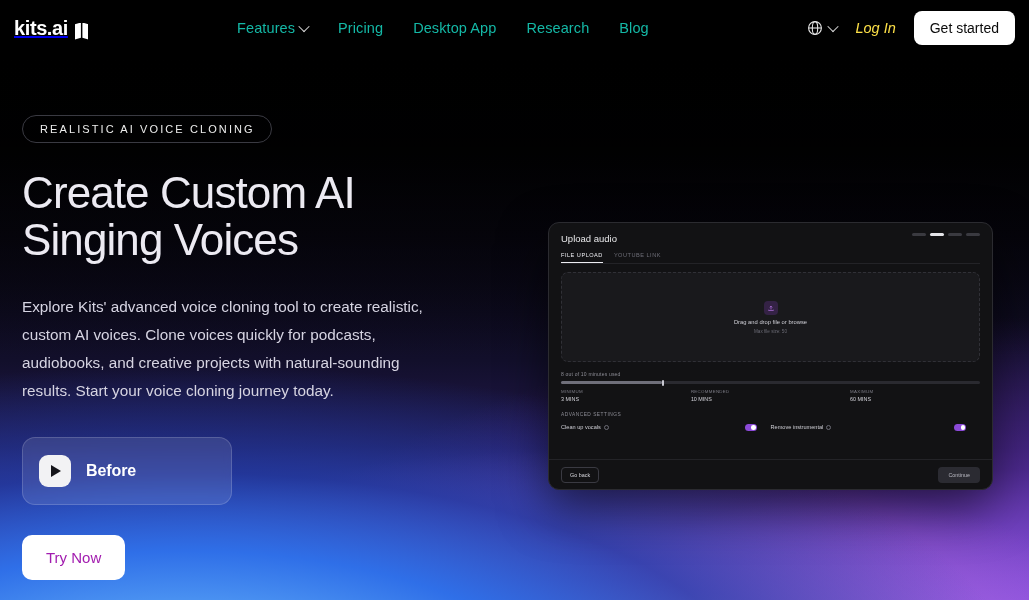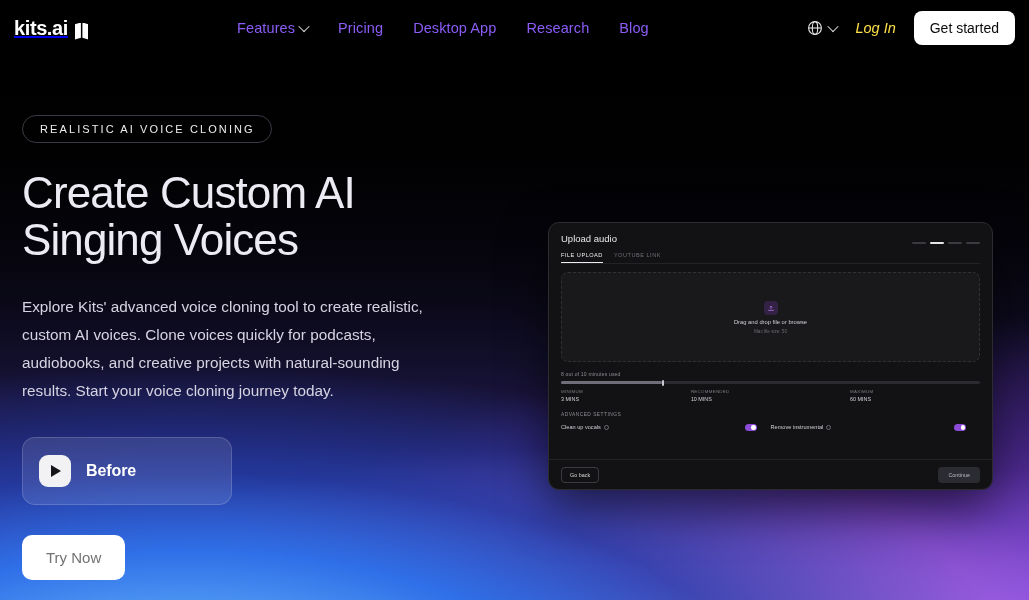--- a/index.html
+++ b/index.html
@@ -46,21 +46,21 @@
     display:block; width:6px; height:17px; background:#fff;
     clip-path:polygon(0% 10%, 100% 0%, 100% 90%, 0% 100%);
   }
   .logo-mark span:nth-child(2){ clip-path:polygon(0% 0%, 100% 10%, 100% 100%, 0% 90%); }
 
   .nav {
     flex:1; display:flex; align-items:center; justify-content:center; gap:30px;
     margin-left:-10px;
   }
   .nav a {
-    color:#8b5cf6; font-size:14.5px; text-decoration:none; letter-spacing:0.1px;
+    color:#14b8a6; font-size:14.5px; text-decoration:none; letter-spacing:0.1px;
     display:flex; align-items:center; gap:5px; white-space:nowrap;
   }
   .chev {
     width:8px; height:8px; border-right:1.4px solid #d9d9d9; border-bottom:1.4px solid #d9d9d9;
     transform:rotate(45deg) translate(-1px,-1px); display:inline-block;
   }
   .hdr-right { display:flex; align-items:center; gap:18px; }
   .lang { display:flex; align-items:center; gap:6px; cursor:pointer; }
   .globe { width:16px; height:16px; display:block; }
   .login { color:#fde047; font-size:14.5px; text-decoration:none;font-style:italic; }
@@ -101,34 +101,34 @@
   }
   .play-tri {
     width:0; height:0; border-left:10px solid #15151a;
     border-top:6.5px solid transparent; border-bottom:6.5px solid transparent;
     margin-left:2px;
   }
   .ab-label { font-size:16px; font-weight:700; color:#fff; letter-spacing:-0.1px; }
 
   .try-btn {
     margin-top:30px; display:inline-block;
-    background:#fff; color:#737373; border:none; border-radius:10px;
+    background:#fff; color:#a21caf; border:none; border-radius:10px;
     font-family:inherit; font-size:15px; font-weight:500;
     padding:14px 24px; cursor:pointer;
   }
 
   
   .mock {
     position:absolute; left:548px; top:222px; width:445px; height:268px;
     background:#121214; border:1px solid #2b2b30; border-radius:11px;
     overflow:hidden; z-index:25;
     box-shadow:0 18px 48px rgba(0,0,0,0.55);
   }
   .mock-head { padding:10px 12px 0 12px; }
-  .mock-title-row { display:flex; align-items:flex-end; justify-content:space-between; }
+  .mock-title-row { display:flex; align-items:flex-start; justify-content:space-between; }
   .mock-title { font-size:9.5px; color:#e8e8ea; font-weight:500; }
   .steps { display:flex; gap:4px; align-items:center; }
   .steps i { display:block; width:14px; height:2.5px; border-radius:2px; background:#3a3a40; }
   .steps i.on { background:#e4e4e8; }
   .mock-tabs { display:flex; gap:11px; margin-top:8px; border-bottom:1px solid #232327; }
   .mock-tab {
     font-size:5.6px; letter-spacing:0.5px; color:#6e6e78; text-transform:uppercase;
     padding-bottom:4px; border-bottom:1.2px solid transparent; cursor:pointer;
   }
   .mock-tab.active { color:#ededf2; border-bottom-color:#ededf2; }

